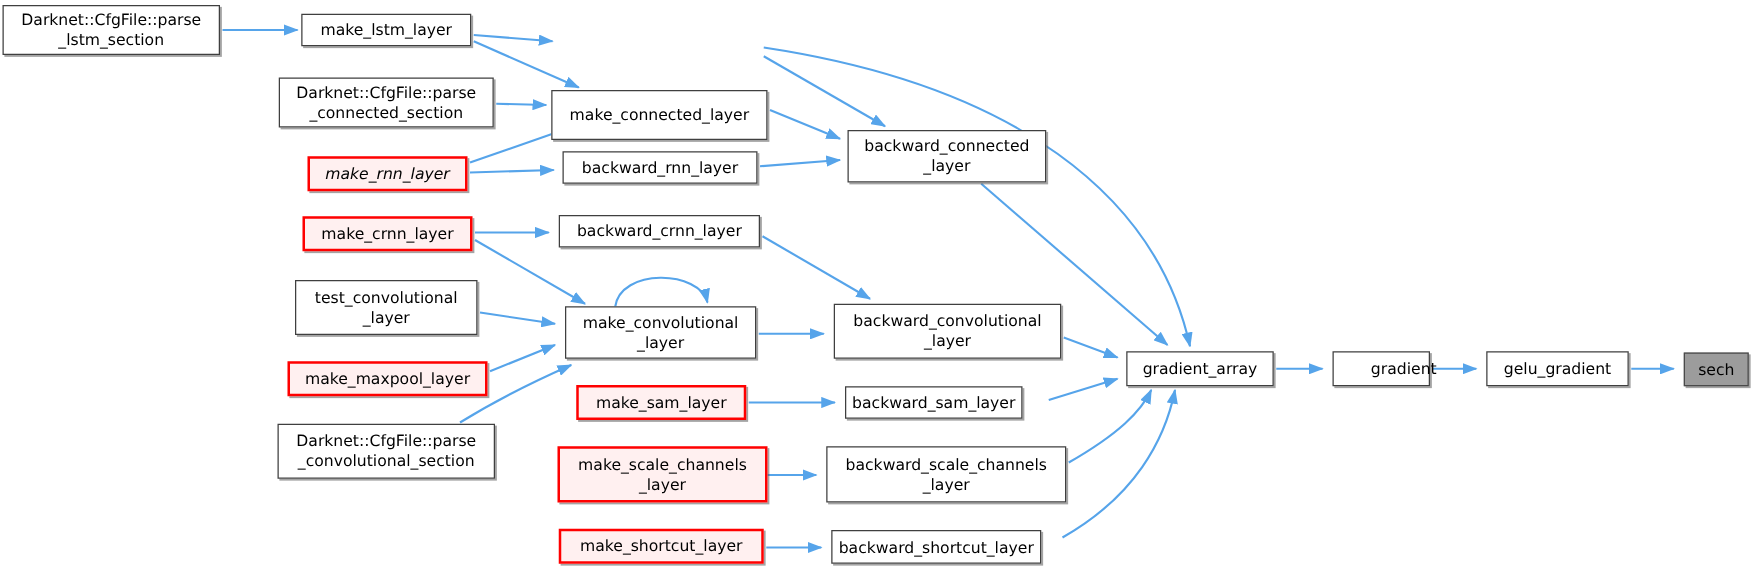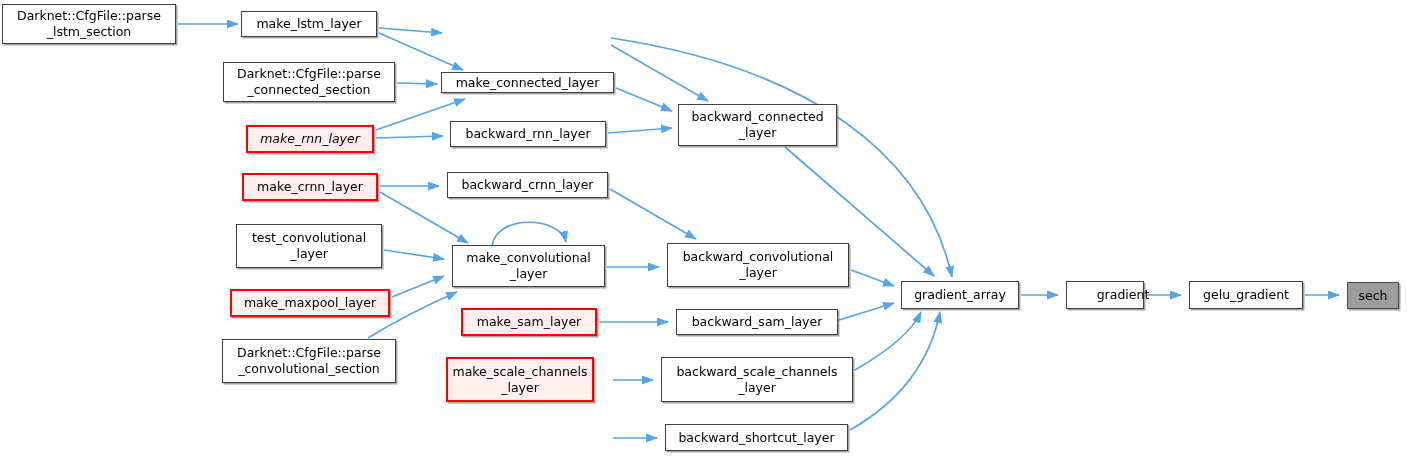--- a/index.html
+++ b/index.html
@@ -82,21 +82,21 @@
       <span class="lbl">Darknet::CfgFile::parse
 _lstm_section</span>
     </div>
   <div class="node" style="left:241px;top:11px;width:136px;height:26px;">
       <span class="lbl">make_lstm_layer</span>
     </div>
   <div class="node" style="left:223px;top:62px;width:172px;height:40px;">
       <span class="lbl">Darknet::CfgFile::parse
 _connected_section</span>
     </div>
-  <div class="node" style="left:441px;top:72px;width:173px;height:21px;">
+  <div class="node" style="left:441px;top:72px;width:173px;height:40px;">
       <span class="lbl">make_connected_layer</span>
     </div>
   <div class="node truncated" style="left:246px;top:125px;width:128px;height:28px;font-style:italic;">
       <span class="lbl">make_rnn_layer</span>
     </div>
   <div class="node" style="left:450px;top:121px;width:156px;height:26px;">
       <span class="lbl">backward_rnn_layer</span>
     </div>
   <div class="node" style="left:678px;top:104px;width:159px;height:42px;">
       <span class="lbl">backward_connected
@@ -119,36 +119,39 @@
   <div class="node truncated" style="left:230px;top:289px;width:160px;height:28px;">
       <span class="lbl">make_maxpool_layer</span>
     </div>
   <div class="node" style="left:667px;top:243px;width:182px;height:44px;">
       <span class="lbl">backward_convolutional
 _layer</span>
     </div>
   <div class="node truncated" style="left:461px;top:308px;width:136px;height:28px;">
       <span class="lbl">make_sam_layer</span>
     </div>
-  <div class="node" style="left:676px;top:309px;width:162px;height:26px;">
+  <div class="node" style="left:676px;top:309px;width:142px;height:26px;">
       <span class="lbl">backward_sam_layer</span>
     </div>
   <div class="node" style="left:222px;top:339px;width:174px;height:44px;">
       <span class="lbl">Darknet::CfgFile::parse
 _convolutional_section</span>
     </div>
-  <div class="node truncated" style="left:446px;top:357px;width:148px;height:45px;">
+  <div class="node truncated" style="left:446px;top:357px;width:168px;height:45px;">
       <span class="lbl">make_scale_channels
 _layer</span>
     </div>
   <div class="node" style="left:661px;top:357px;width:192px;height:45px;">
       <span class="lbl">backward_scale_channels
 _layer</span>
     </div>
-  <div class="node" style="left:665px;top:424px;width:183px;height:27px;">
+  <div class="node truncated" style="left:447px;top:423px;width:164px;height:28px;">
+      <span class="lbl">make_shortcut_layer</span>
+    </div>
+  <div class="node" style="left:665px;top:424px;width:168px;height:27px;">
       <span class="lbl">backward_shortcut_layer</span>
     </div>
   <div class="node" style="left:901px;top:281px;width:118px;height:28px;">
       <span class="lbl">gradient_array</span>
     </div>
   <div class="node" style="left:1066px;top:281px;width:78px;height:28px;padding-left:36px;">
       <span class="lbl">gradient</span>
     </div>
   <div class="node" style="left:1189px;top:281px;width:114px;height:28px;">
       <span class="lbl">gelu_gradient</span>

